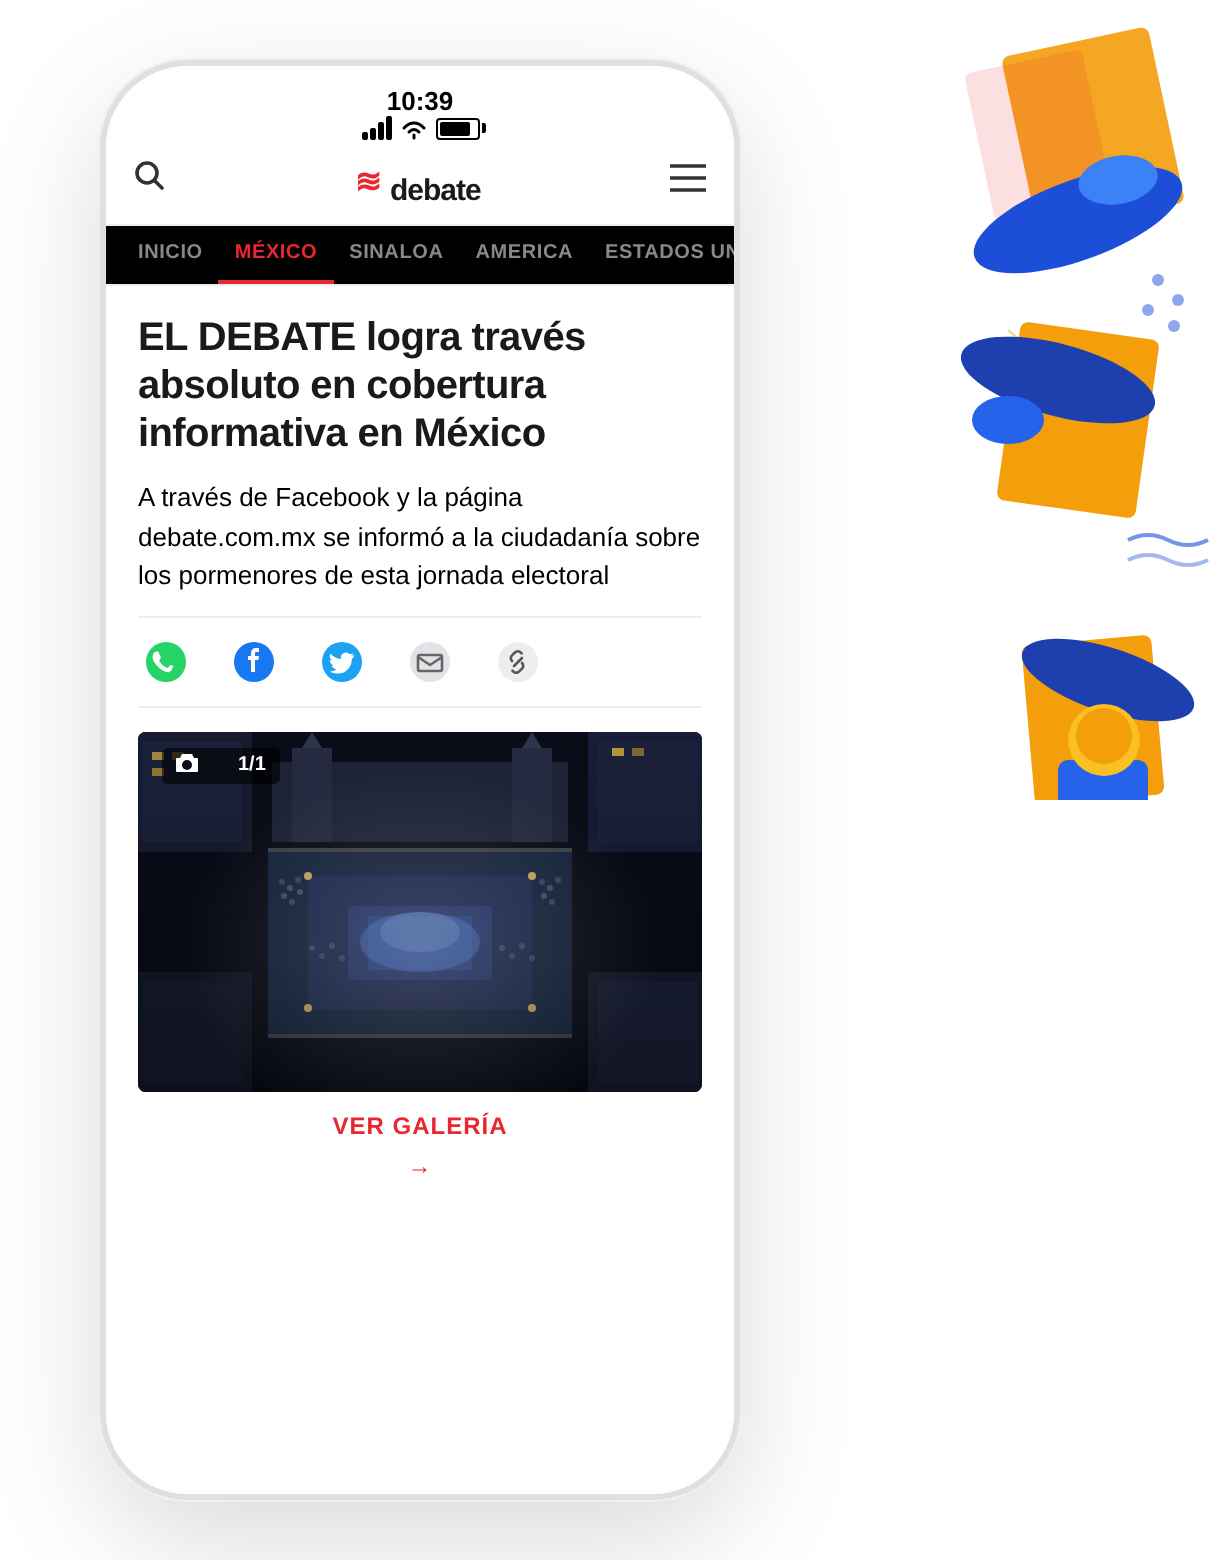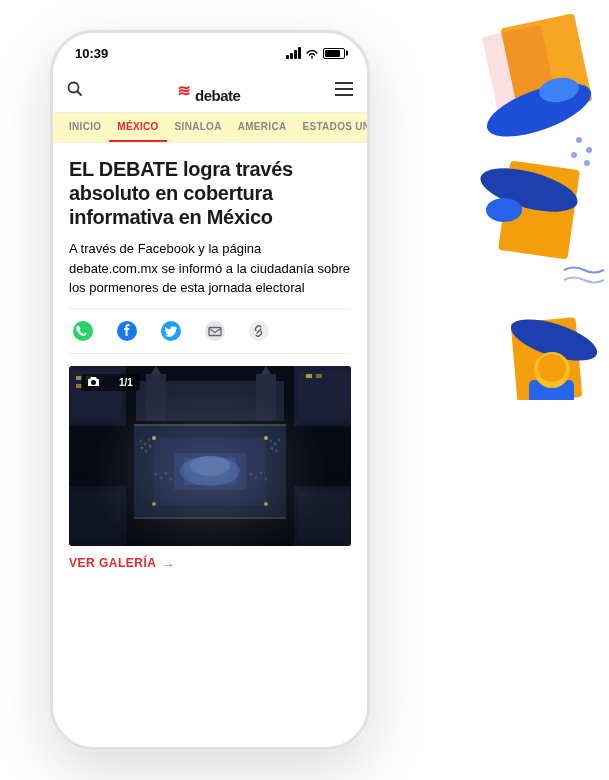--- a/index.html
+++ b/index.html
@@ -48,20 +48,21 @@
     .phone-status-bar {
       display: flex;
       justify-content: space-between;
       align-items: center;
       padding: 10px 22px 6px 22px;
       background: #fff;
       font-size: 12px;
       font-weight: 600;
       color: #000;
       height: 36px;
+      flex-direction: column;
     }
 
     .status-time {
       font-size: 13px;
       font-weight: 700;
     }
 
     .status-icons {
       display: flex;
       align-items: center;
@@ -143,21 +144,21 @@
     }
 
     .nav-menu-icon {
       color: #333;
       font-size: 18px;
     }
 
     
     .nav-tabs {
       display: flex;
-      background: #fef9c3;
+      background: #000000;
       border-bottom: 1px solid #eee;
       overflow: hidden;
       padding: 0 8px;
     }
 
     .nav-tab {
       padding: 8px 8px;
       font-size: 10px;
       font-weight: 600;
       color: #888;
@@ -270,20 +271,21 @@
     .view-gallery {
       padding: 10px 0 0 0;
       font-size: 12px;
       font-weight: 700;
       color: #e8282e;
       text-transform: uppercase;
       letter-spacing: 0.5px;
       display: flex;
       align-items: center;
       gap: 6px;
+      flex-direction: column;
     }
   </style>
 </head>
 <body>
 
 <div class="illustration-container">
 
   <svg width="200" height="400" viewBox="0 0 200 400" style="position:absolute;top:0;left:0;">
 
     <rect x="100" y="20" width="75" height="90" rx="4" fill="#f5a623" transform="rotate(-12, 137, 65)"></rect>

